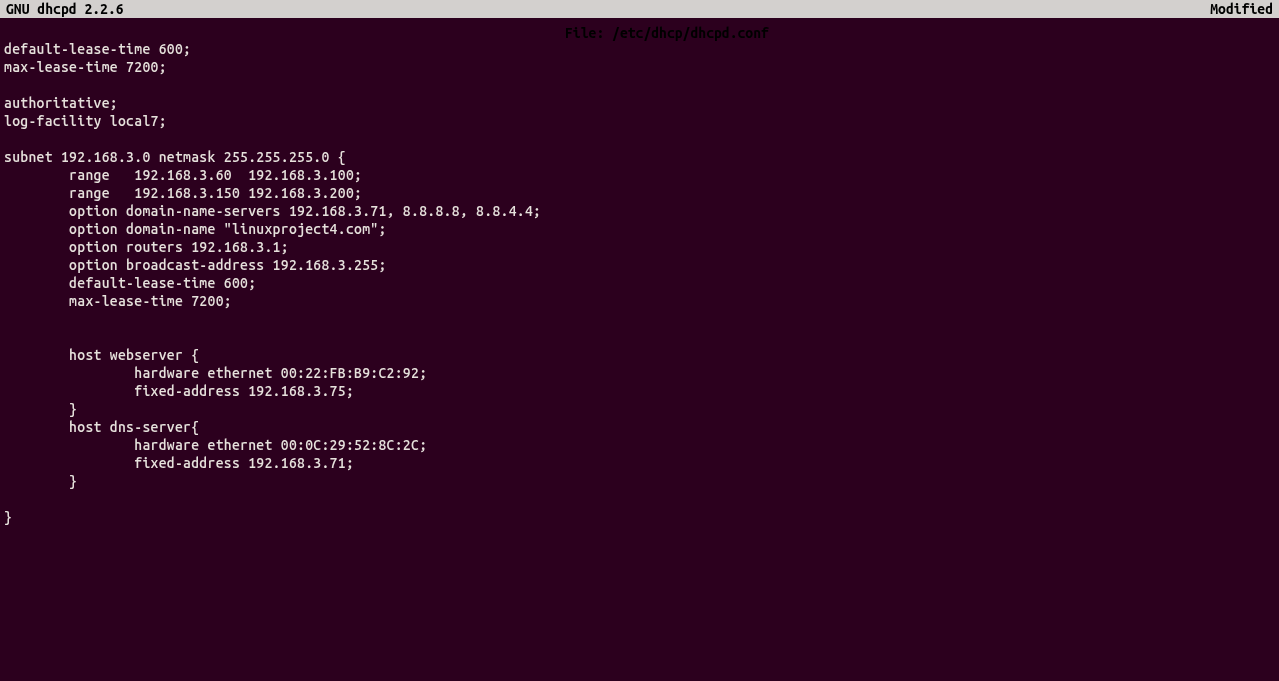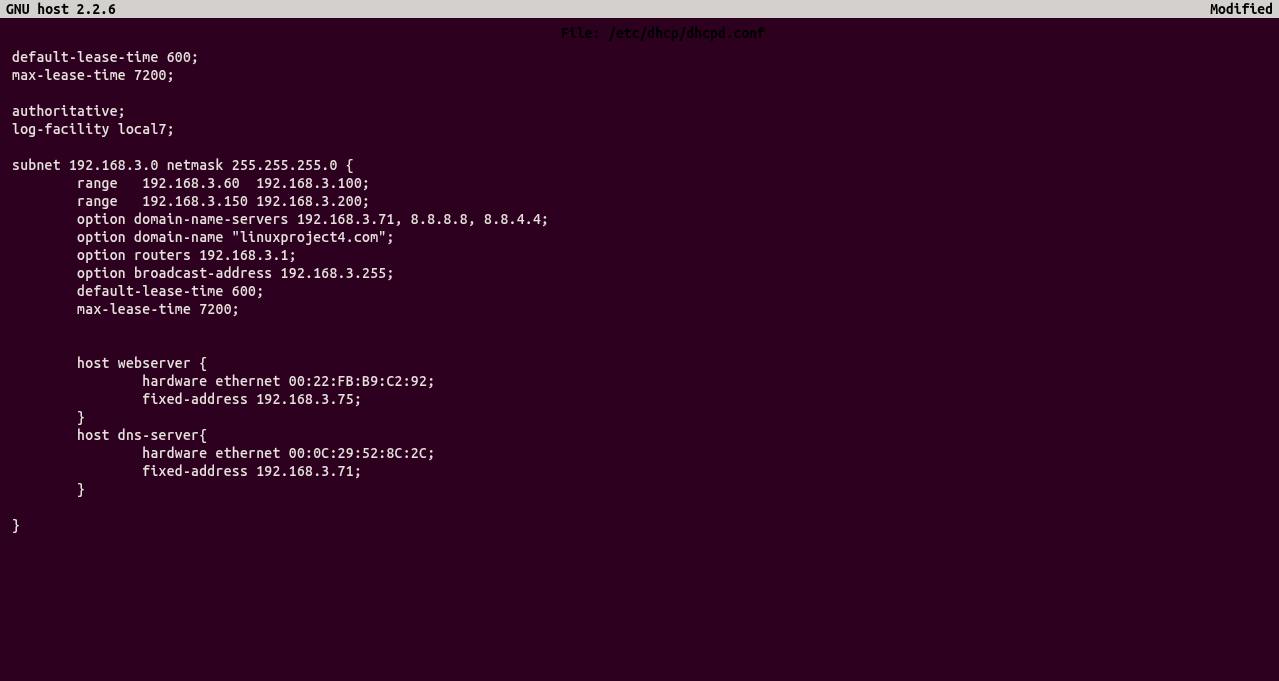--- a/index.html
+++ b/index.html
@@ -32,35 +32,35 @@
     .title-center {
       flex: 1;
       text-align: center;
       margin-top: 48px;
     }
     .title-right {
       flex: 0 0 auto;
       text-align: right;
     }
     .editor-content {
-      padding: 12px;
+      padding: 4px;
       white-space: pre;
       color: #e6e1dc;
       font-weight: 500;
       line-height: 18px;
       letter-spacing: 0.3px;
     }
     .line {
       display: block;
       padding-left: 0;
       height: 18px;
     }
   </style>
 </head>
 <body>
 
 <div class="title-bar">
-  <span class="title-left">GNU host 2.2.6</span>
+  <span class="title-left">GNU dhcpd 2.2.6</span>
   <span class="title-center">File: /etc/dhcp/dhcpd.conf</span>
   <span class="title-right">Modified</span>
 </div>
 
 <div class="editor-content" id="editor-lines"><span class="line">&nbsp;</span><span class="line">default-lease-time 600;</span><span class="line">max-lease-time 7200;</span><span class="line">&nbsp;</span><span class="line">authoritative;</span><span class="line">log-facility local7;</span><span class="line">&nbsp;</span><span class="line">subnet 192.168.3.0 netmask 255.255.255.0 {</span><span class="line">        range   192.168.3.60  192.168.3.100;</span><span class="line">        range   192.168.3.150 192.168.3.200;</span><span class="line">        option domain-name-servers 192.168.3.71, 8.8.8.8, 8.8.4.4;</span><span class="line">        option domain-name "linuxproject4.com";</span><span class="line">        option routers 192.168.3.1;</span><span class="line">        option broadcast-address 192.168.3.255;</span><span class="line">        default-lease-time 600;</span><span class="line">        max-lease-time 7200;</span><span class="line">&nbsp;</span><span class="line">&nbsp;</span><span class="line">        host webserver {</span><span class="line">                hardware ethernet 00:22:FB:B9:C2:92;</span><span class="line">                fixed-address 192.168.3.75;</span><span class="line">        }</span><span class="line">        host dns-server{</span><span class="line">                hardware ethernet 00:0C:29:52:8C:2C;</span><span class="line">                fixed-address 192.168.3.71;</span><span class="line">        }</span><span class="line">&nbsp;</span><span class="line">}</span></div>
 
 </body></html>

